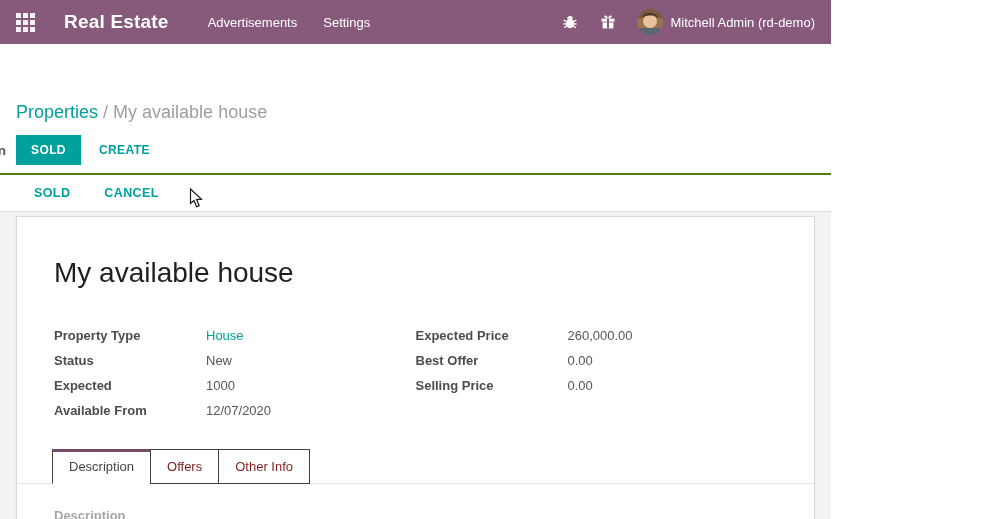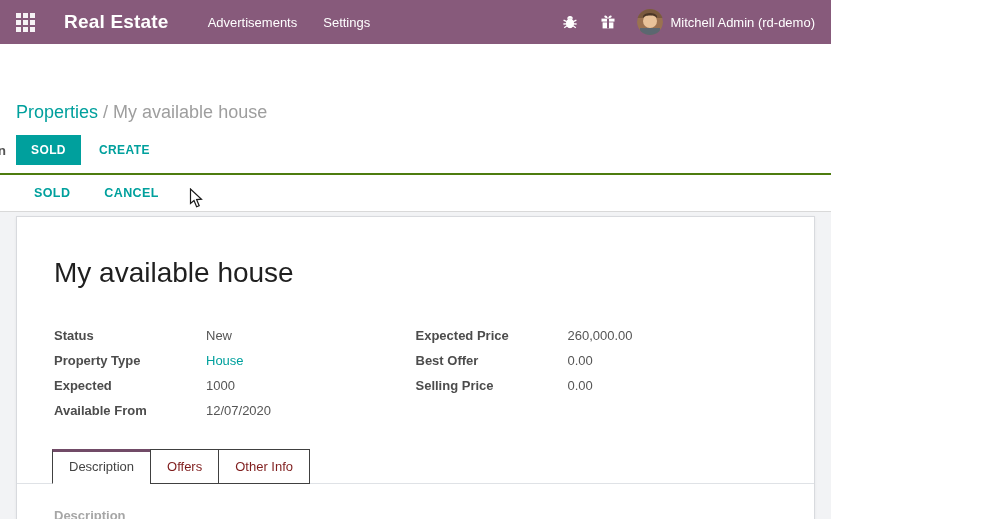--- a/index.html
+++ b/index.html
@@ -159,26 +159,26 @@
     <button class="sb-btn">CANCEL</button>
   </div>
 
   <div class="content">
     <div class="sheet">
       <div class="sheet-title">My available house</div>
 
       <div class="field-cols">
         <div class="field-col">
           <div class="field-row">
+            <span class="f-label">Property Type</span>
+            <span class="f-value link">House</span>
+          </div>
+          <div class="field-row">
             <span class="f-label">Status</span>
             <span class="f-value">New</span>
-          </div>
-          <div class="field-row">
-            <span class="f-label">Property Type</span>
-            <span class="f-value link">House</span>
           </div>
           <div class="field-row">
             <span class="f-label">Expected</span>
             <span class="f-value">1000</span>
           </div>
           <div class="field-row">
             <span class="f-label">Available From</span>
             <span class="f-value">12/07/2020</span>
           </div>
         </div>

